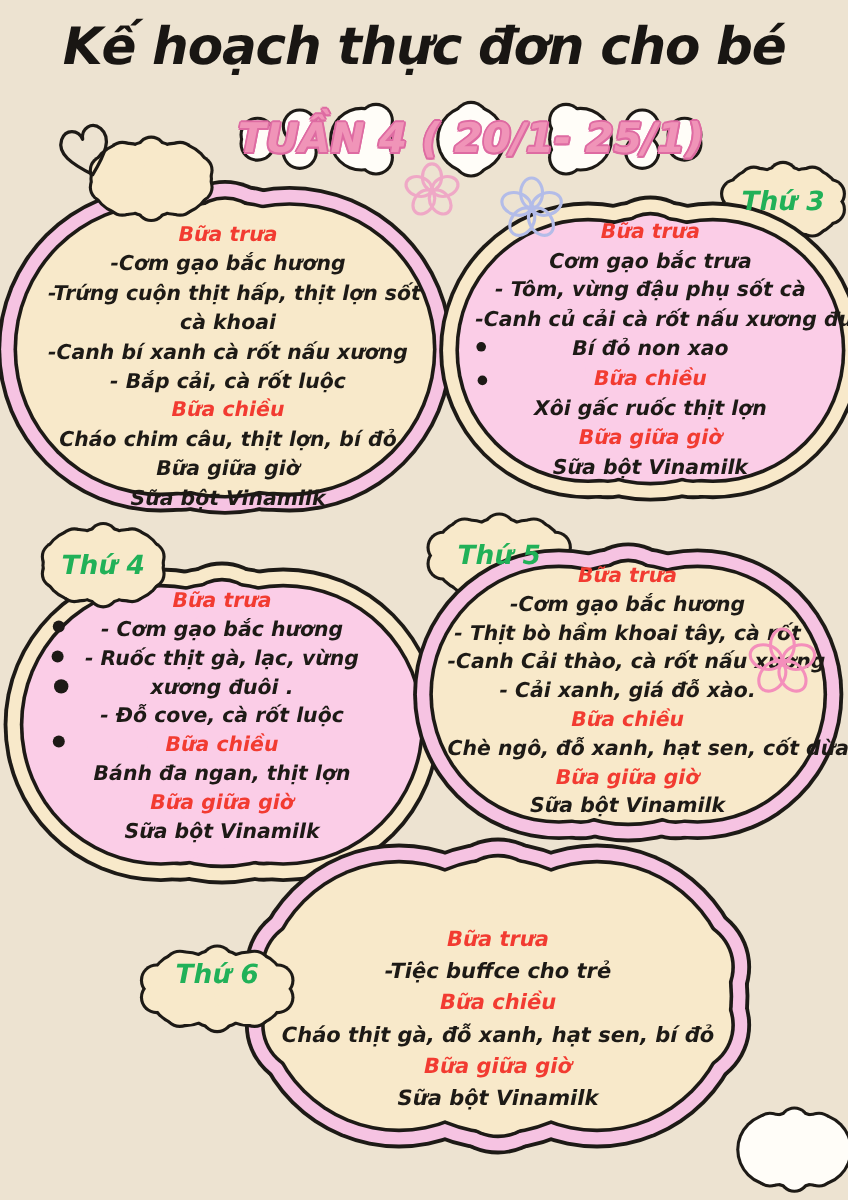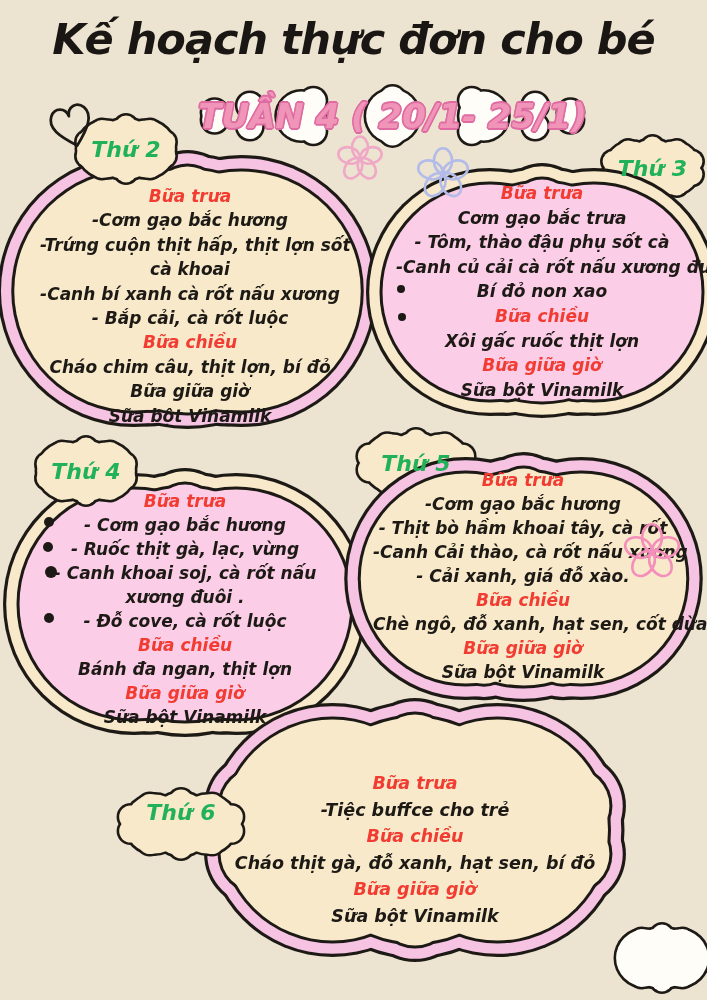--- a/index.html
+++ b/index.html
@@ -535,51 +535,49 @@
         <circle cx="35.84738162849893" cy="55.60739087062379" r="11.4"></circle>
         <circle cx="16.594004636356864" cy="44.10739087062379" r="11.4"></circle>
         <circle cx="16.594004636356857" cy="29.89260912937621" r="11.4"></circle>
         <circle cx="35.84738162849892" cy="18.39260912937621" r="11.4"></circle>
         <circle cx="67" cy="37" r="31.4"></circle>
         <circle cx="40.5" cy="37" r="29.4"></circle>
         <circle cx="93.5" cy="37" r="29.4"></circle>
       </g>
     </svg>
     <div id="week-banner-label" class="abs" style="left: 195px; top: 84px; width: 395px; height: 64px; color: rgb(240, 148, 184);">TUẦN 4 ( 20/1- 25/1)</div>
-    <div class="abs day-label" style="left: 72px; top: 113px; width: 108px; height: 72px; color: rgb(33, 177, 88);">Thứ 2</div>
     <div class="abs menu-text" style="left: 40px; top: 184px; width: 300px; line-height: 24.4px; font-size: 17px;">
       <div class="menu-line" style="color: rgb(242, 59, 49);">Bữa trưa</div>
       <div class="menu-line" style="color: rgb(29, 26, 22);">-Cơm gạo bắc hương</div>
       <div class="menu-line" style="color: rgb(29, 26, 22);">-Trứng cuộn thịt hấp, thịt lợn sốt</div>
       <div class="menu-line" style="color: rgb(29, 26, 22);">cà khoai</div>
       <div class="menu-line" style="color: rgb(29, 26, 22);">-Canh bí xanh cà rốt nấu xương</div>
       <div class="menu-line" style="color: rgb(29, 26, 22);">- Bắp cải, cà rốt luộc</div>
       <div class="menu-line" style="color: rgb(242, 59, 49);">Bữa chiều</div>
       <div class="menu-line" style="color: rgb(29, 26, 22);">Cháo chim câu, thịt lợn, bí đỏ</div>
       <div class="menu-line" style="color: rgb(29, 26, 22);">Bữa giữa giờ</div>
       <div class="menu-line" style="color: rgb(29, 26, 22);">Sữa bột Vinamilk</div>
     </div>
     <div class="abs day-label" style="left: 598px; top: 134px; width: 109px; height: 68px; color: rgb(33, 177, 88);">Thứ 3</div>
     <div class="abs menu-text" style="left: 396px; top: 181px; width: 292px; line-height: 24.6px; font-size: 17px;">
       <div class="menu-line" style="color: rgb(242, 59, 49);">Bữa trưa</div>
       <div class="menu-line" style="color: rgb(29, 26, 22);">Cơm gạo bắc trưa</div>
-      <div class="menu-line" style="color: rgb(29, 26, 22);">- Tôm, thào đậu phụ sốt cà</div>
+      <div class="menu-line" style="color: rgb(29, 26, 22);">- Tôm, vừng đậu phụ sốt cà</div>
       <div class="menu-line" style="color: rgb(29, 26, 22);">-Canh củ cải cà rốt nấu xương đuôi</div>
       <div class="menu-line" style="color: rgb(29, 26, 22);">Bí đỏ non xao</div>
       <div class="menu-line" style="color: rgb(242, 59, 49);">Bữa chiều</div>
       <div class="menu-line" style="color: rgb(29, 26, 22);">Xôi gấc ruốc thịt lợn</div>
       <div class="menu-line" style="color: rgb(242, 59, 49);">Bữa giữa giờ</div>
       <div class="menu-line" style="color: rgb(29, 26, 22);">Sữa bột Vinamilk</div>
     </div>
     <div class="abs day-label" style="left: 32px; top: 435px; width: 108px; height: 72px; color: rgb(33, 177, 88);">Thứ 4</div>
     <div class="abs menu-text" style="left: 45px; top: 489px; width: 280px; line-height: 24px; font-size: 17px;">
       <div class="menu-line" style="color: rgb(242, 59, 49);">Bữa trưa</div>
       <div class="menu-line" style="color: rgb(29, 26, 22);">- Cơm gạo bắc hương</div>
       <div class="menu-line" style="color: rgb(29, 26, 22);">- Ruốc  thịt gà, lạc, vừng</div>
-      <div class="menu-line" style="color: rgb(29, 26, 22);">- Canh khoai soj, cà rốt nấu</div>
       <div class="menu-line" style="color: rgb(29, 26, 22);">xương đuôi  .</div>
       <div class="menu-line" style="color: rgb(29, 26, 22);">- Đỗ cove, cà rốt luộc</div>
       <div class="menu-line" style="color: rgb(242, 59, 49);">Bữa chiều</div>
       <div class="menu-line" style="color: rgb(29, 26, 22);">Bánh đa ngan, thịt lợn</div>
       <div class="menu-line" style="color: rgb(242, 59, 49);">Bữa giữa giờ</div>
       <div class="menu-line" style="color: rgb(29, 26, 22);">Sữa bột Vinamilk</div>
     </div>
     <div class="abs day-label" style="left: 353px; top: 427px; width: 126px; height: 72px; color: rgb(33, 177, 88);">Thứ 5</div>
     <div class="abs menu-text" style="left: 373px; top: 468px; width: 300px; line-height: 24px; font-size: 17px;">
       <div class="menu-line" style="color: rgb(242, 59, 49);">Bữa trưa</div>

